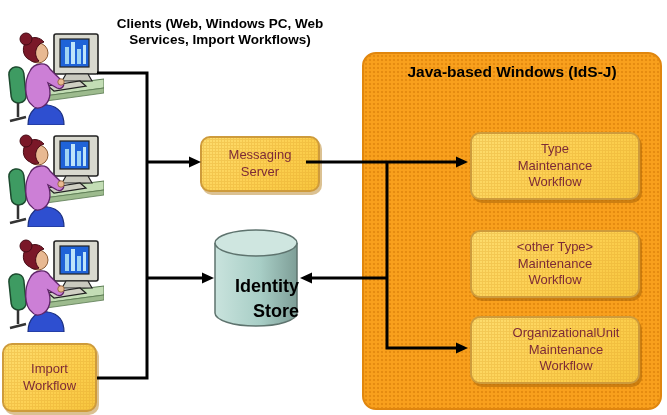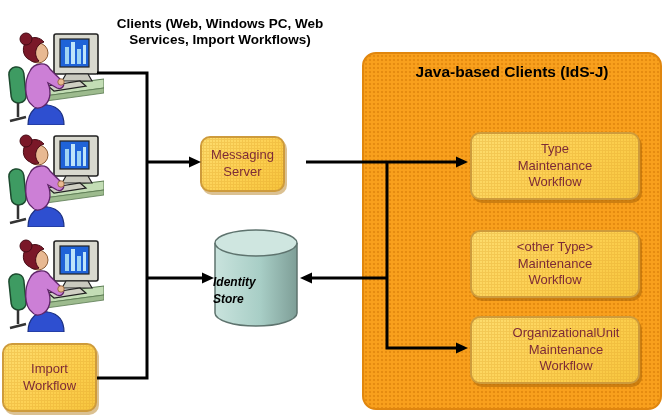--- a/index.html
+++ b/index.html
@@ -27,21 +27,21 @@
       radial-gradient(rgba(222,160,40,.35) 1px, transparent 1.5px),
       linear-gradient(135deg, #FFE173 0%, #FFD455 55%, #F9C83F 100%);
     background-size:3px 3px, 100% 100%;
     border:2px solid var(--node-border,#CE9B3B);
     border-radius:10px;
     box-shadow:2px 3px 0 rgba(176,118,14,.45);
     display:flex;align-items:center;justify-content:center;
     text-align:center;font-size:13px;line-height:1.3;
     color:var(--node-text,#7D2B36);
   }
-  .node.messaging{left:200px;top:136px;width:85px;height:56px;}
+  .node.messaging{left:200px;top:136px;width:120px;height:56px;}
   .node.import{left:2px;top:343px;width:95px;height:69px;}
   
   .server{
     position:absolute;left:362px;top:52px;width:300px;height:358px;box-sizing:border-box;
     background-color:var(--server-fill,#F9A01D);
     background-image:radial-gradient(rgba(216,126,8,.6) 1px, transparent 1.6px);
     background-size:4px 4px;
     border:2px solid var(--server-border,#E0860E);
     border-radius:14px;
   }
@@ -49,22 +49,22 @@
     position:absolute;left:0;top:9px;width:100%;
     text-align:center;font-weight:bold;font-size:15.5px;color:#000;
   }
   .node.wf{left:106px;top:78px;width:170px;height:68px;box-shadow:2px 3px 0 rgba(170,100,8,.55);}
   .node.wf.other{top:176px;}
   .node.wf.org{top:262px;padding-left:22px;}
   
   .cylinder{position:absolute;left:213px;top:228px;width:86px;height:100px;}
   .cylinder svg{position:absolute;inset:0;width:100%;height:100%;}
   .cylinder .cyl-label{
-    position:absolute;left:0;top:46px;width:100%;text-align:left;
-    font-weight:bold;font-size:12px;line-height:1.4;color:#000;font-style:italic;
+    position:absolute;left:0;top:46px;width:100%;text-align:right;
+    font-weight:bold;font-size:18px;line-height:1.4;color:#000;
   }
   
   .wires{position:absolute;inset:0;width:667px;height:415px;z-index:10;pointer-events:none;}
   .wires line,.wires polyline{stroke:var(--connector,#000);stroke-width:3;fill:none;}
   .wires polygon{fill:var(--connector,#000);}
   .defs-holder{position:absolute;width:0;height:0;overflow:hidden;}
 </style>
 </head>
 <body>
 
@@ -141,21 +141,21 @@
         </linearGradient>
       </defs>
       <path d="M2,15 L2,85 A41,13 0 0 0 84,85 L84,15" fill="url(#cylgrad)" stroke="#5E736E" stroke-width="1.5"></path>
       <ellipse cx="43" cy="15" rx="41" ry="13" fill="#CFE6E0" stroke="#5E736E" stroke-width="1.5"></ellipse>
     </svg>
     <div class="cyl-label pre">Identity
 Store</div>
   </div>
 
   <div class="server">
-    <div class="server-title">Java-based Clients (IdS-J)</div>
+    <div class="server-title">Java-based Windows (IdS-J)</div>
     <div class="node wf user">
       <span class="pre">Type
 Maintenance
 Workflow</span>
     </div>
     <div class="node wf other">
       <span class="pre">&lt;other Type&gt;
 Maintenance
 Workflow</span>
     </div>

